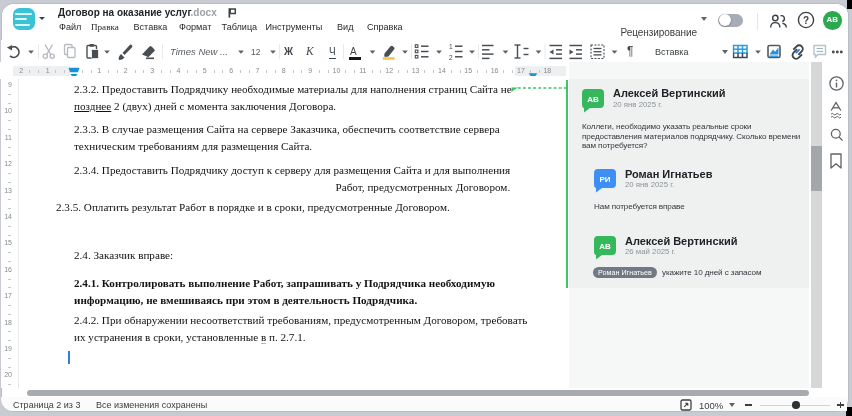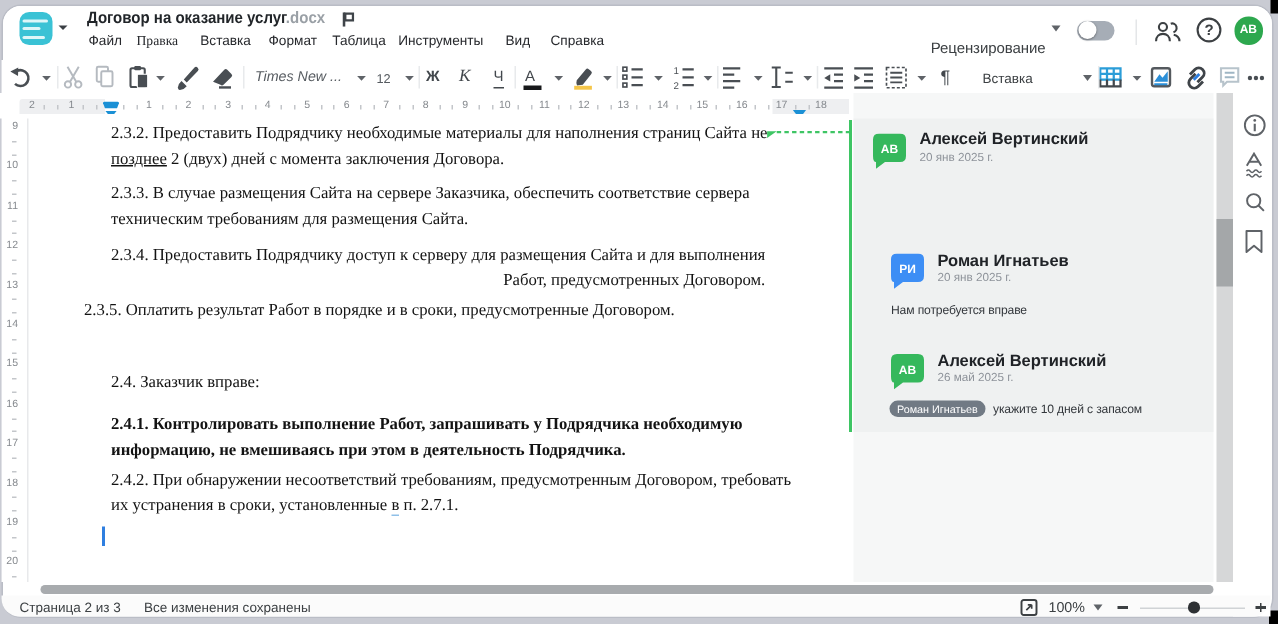--- a/index.html
+++ b/index.html
@@ -368,20 +368,21 @@
 
 <div id="panel" class="ab" style="left:569px;top:62px;width:240px;height:326px;background:#f6f7f7;">
   <div class="ab" style="left:0;top:17px;width:240px;height:209px;background:#eff1f1;"></div>
 
   <svg class="ab" style="left:13px;top:27px;" width="22" height="24" viewBox="0 0 22 24">
     <path d="M4 0 H18 Q22 0 22 4 V15 Q22 19 18 19 H8 L2 23.5 V19 Q0 19 0 15 V4 Q0 0 4 0 Z" fill="#35b85c"></path>
     <text x="11" y="13" font-size="8" font-weight="bold" fill="#fff" text-anchor="middle" font-family="Liberation Sans">АВ</text>
   </svg>
   <div class="ab cname" style="left:44px;top:25px;">Алексей Вертинский</div>
   <div class="ab cdate" style="left:44px;top:37.5px;">20 янв 2025 г.</div>
+  <div class="ab cbody" style="left:13px;top:60px;">Коллеги, необходимо указать реальные сроки<br>предоставления материалов подрядчику. Сколько времени<br>вам потребуется?</div>
 
   <svg class="ab" style="left:25px;top:107px;" width="22" height="24" viewBox="0 0 22 24">
     <path d="M4 0 H18 Q22 0 22 4 V15 Q22 19 18 19 H8 L2 23.5 V19 Q0 19 0 15 V4 Q0 0 4 0 Z" fill="#3d8ef5"></path>
     <text x="11" y="13" font-size="8" font-weight="bold" fill="#fff" text-anchor="middle" font-family="Liberation Sans">РИ</text>
   </svg>
   <div class="ab cname" style="left:56px;top:105.5px;">Роман Игнатьев</div>
   <div class="ab cdate" style="left:56px;top:118px;">20 янв 2025 г.</div>
   <div class="ab cbody" style="left:25px;top:140px;">Нам потребуется вправе</div>
 
   <svg class="ab" style="left:25px;top:174px;" width="22" height="24" viewBox="0 0 22 24">

